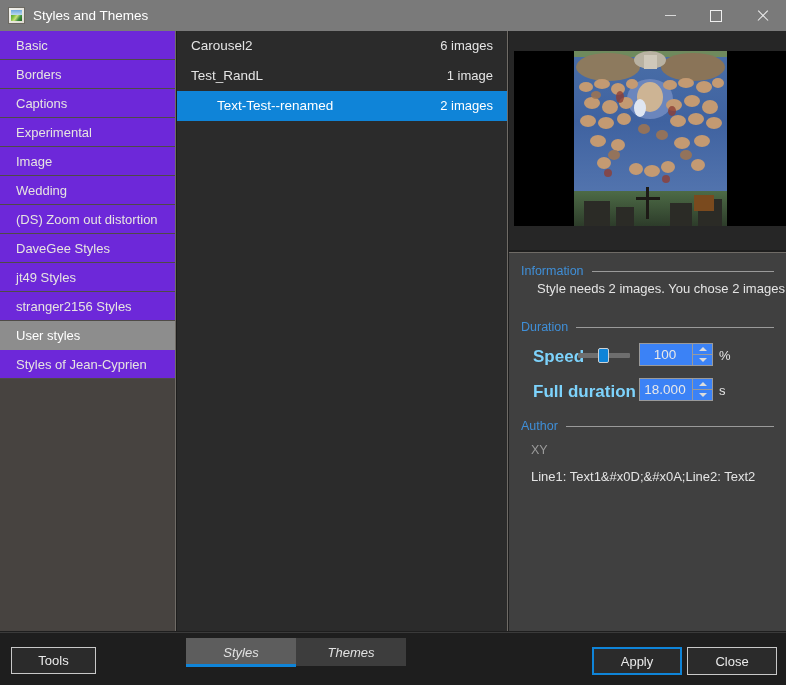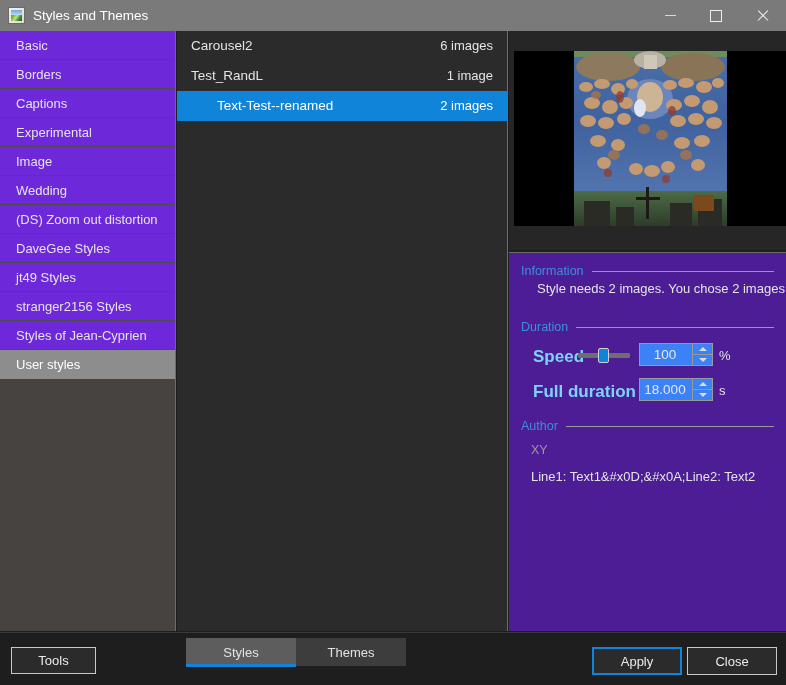--- a/index.html
+++ b/index.html
@@ -114,21 +114,21 @@
   .hscroll-thumb{
     position:absolute;left:5px;top:239px;width:112px;height:9px;background:#5a5a5a;
   }
   .panel-divider{
     position:absolute;left:509px;top:252px;width:277px;height:1px;background:#6f6b66;
   }
 
   
   .detailpanel{
     position:absolute;left:509px;top:253px;width:277px;height:378px;
-    background:#4c1d95;
+    background:#404040;
     box-sizing:border-box;
   }
   .group{position:absolute;left:0;width:277px;}
   .group-head{
     position:relative;height:16px;display:flex;align-items:center;
     padding-left:12px;
   }
   .group-title{color:#3f8fd8;font-size:12.5px;white-space:nowrap;}
   .group-line{
     flex:1;height:1px;background:#9a9a9a;margin-left:8px;margin-right:12px;
@@ -189,21 +189,21 @@
     font-size:13px;display:flex;align-items:center;justify-content:center;
     box-sizing:border-box;
   }
   .btn.accent{border:2px solid #0f84d8;}
   .tabs{
     position:absolute;left:186px;top:637px;width:320px;height:28px;
   }
   .tab{
     position:absolute;top:0;height:28px;width:110px;
     display:flex;align-items:center;justify-content:center;
-    color:#e2e2e2;font-size:13px;background:#3d3d3d;box-sizing:border-box;
+    color:#e2e2e2;font-size:13px;background:#3d3d3d;box-sizing:border-box;font-style:italic;
   }
   .tab.t1{left:0;background:#5d5d5d;}
   .tab.t2{left:110px;background:#3d3d3d;}
   .tab-underline{
     position:absolute;left:0;top:26px;width:110px;height:3px;background:#0f84d8;
   }
 </style>
 </head>
 <body>
 
@@ -230,22 +230,22 @@
     <div class="side-item"><span>Basic</span></div>
     <div class="side-item"><span>Borders</span></div>
     <div class="side-item"><span>Captions</span></div>
     <div class="side-item"><span>Experimental</span></div>
     <div class="side-item"><span>Image</span></div>
     <div class="side-item"><span>Wedding</span></div>
     <div class="side-item"><span>(DS) Zoom out distortion</span></div>
     <div class="side-item"><span>DaveGee Styles</span></div>
     <div class="side-item"><span>jt49 Styles</span></div>
     <div class="side-item"><span>stranger2156 Styles</span></div>
+    <div class="side-item selected"><span>User styles</span></div>
     <div class="side-item"><span>Styles of Jean-Cyprien</span></div>
-    <div class="side-item selected"><span>User styles</span></div>
   </div>
 
   <div class="listpanel">
     <div class="list-scroll"></div>
     <div class="list-row">
       <span>Carousel2</span>
       <span class="count">6 images</span>
     </div>
     <div class="list-row">
       <span>Test_RandL</span>

